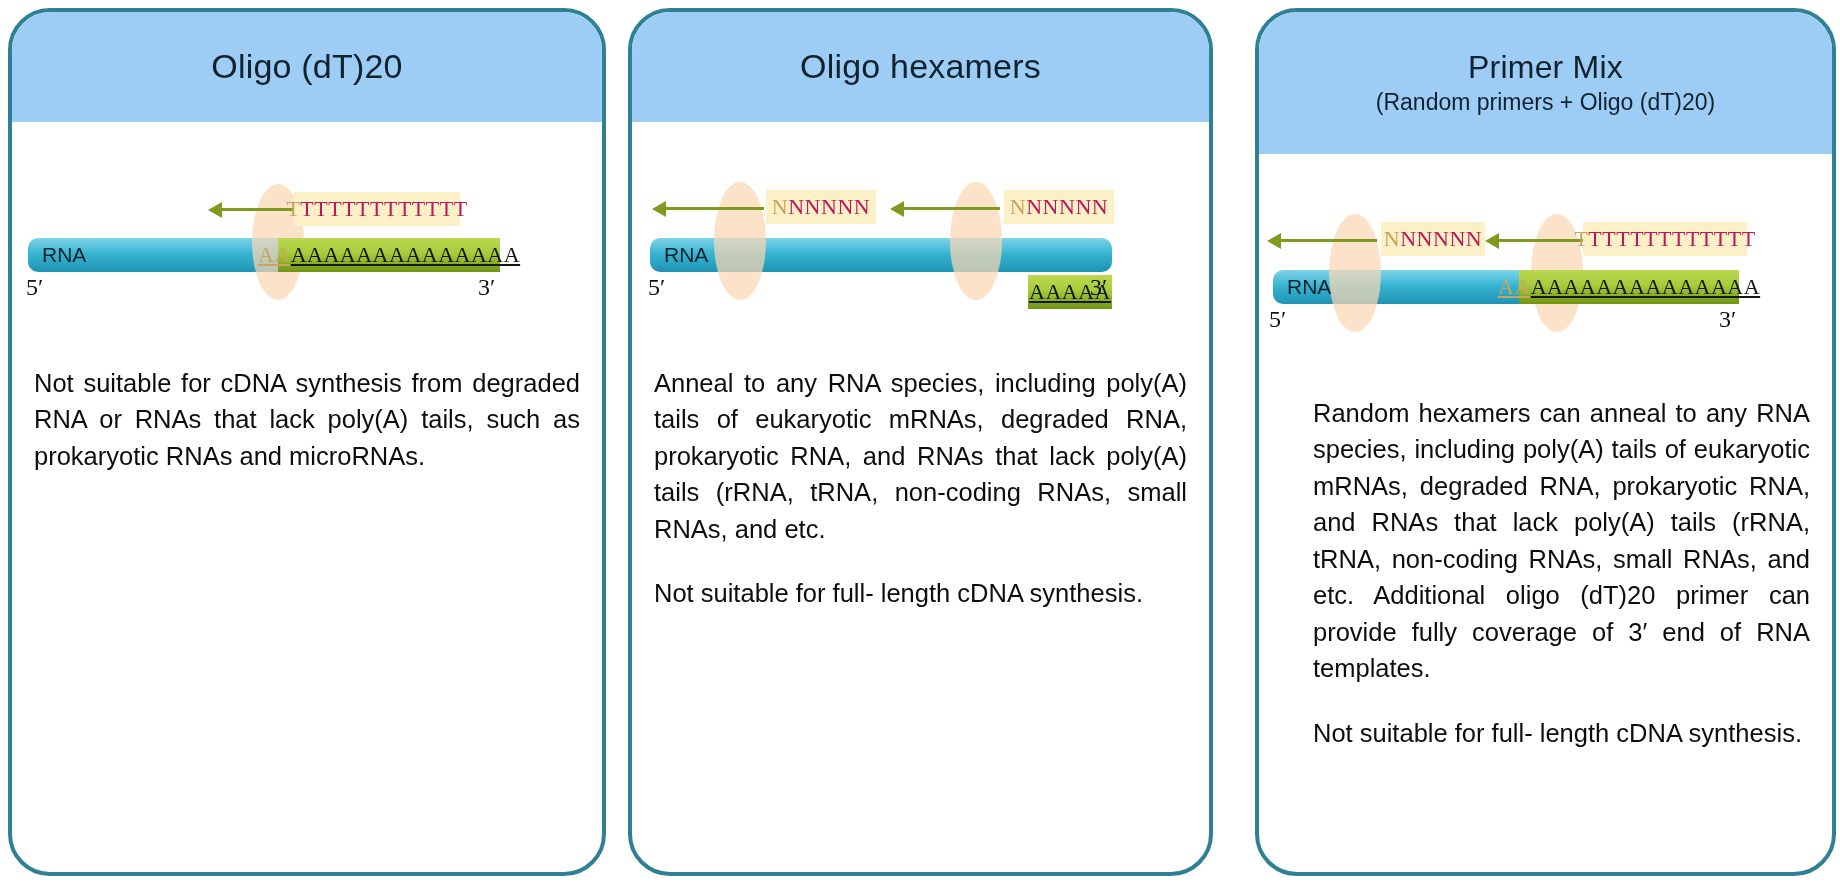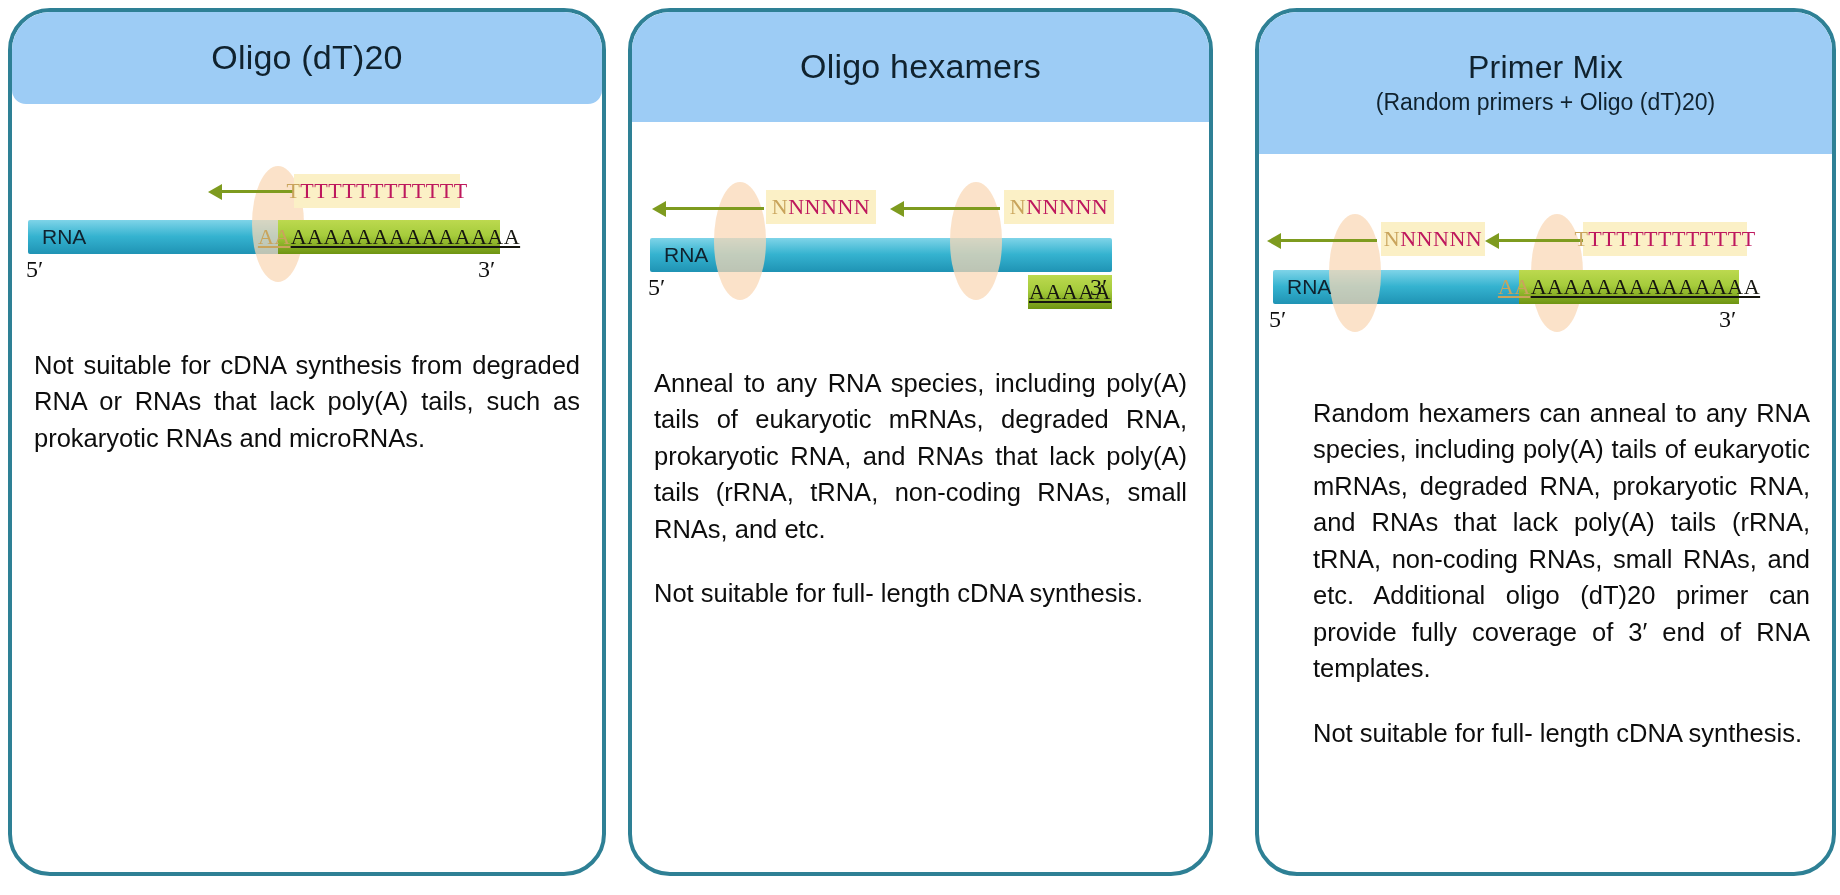--- a/index.html
+++ b/index.html
@@ -23,21 +23,21 @@
   .card-header{
     background:#9DCCF5;
     width:100%;
     box-sizing:border-box;
     display:flex;
     flex-direction:column;
     align-items:center;
     justify-content:center;
     color:#10222e;
   }
-  .c1 .card-header{height:92px;border-radius:14px;}
+  .c1 .card-header{height:110px;}
   .c2 .card-header{height:110px;}
   .c3 .card-header{height:142px;}
 
   .card-title{
     font-size:34px;
     font-weight:400;
     letter-spacing:.2px;
     line-height:1.1;
     text-align:center;
     font-family:"Liberation Sans",sans-serif;
@@ -53,21 +53,21 @@
 
   
   .diagram{
     position:relative;
     height:215px;
     margin-top:4px;
   }
   .rna-bar{
     position:absolute;
     height:34px;
-    border-radius:2px;
+    border-radius:10px;
     background:linear-gradient(180deg,#7FD4E8 0%,#35B3D0 48%,#1F93B4 100%);
     display:flex;
     align-items:center;
     overflow:hidden;
   }
   .rna-label{
     font-size:21px;
     color:#10222e;
     padding-left:14px;
     font-family:"Liberation Sans",sans-serif;

